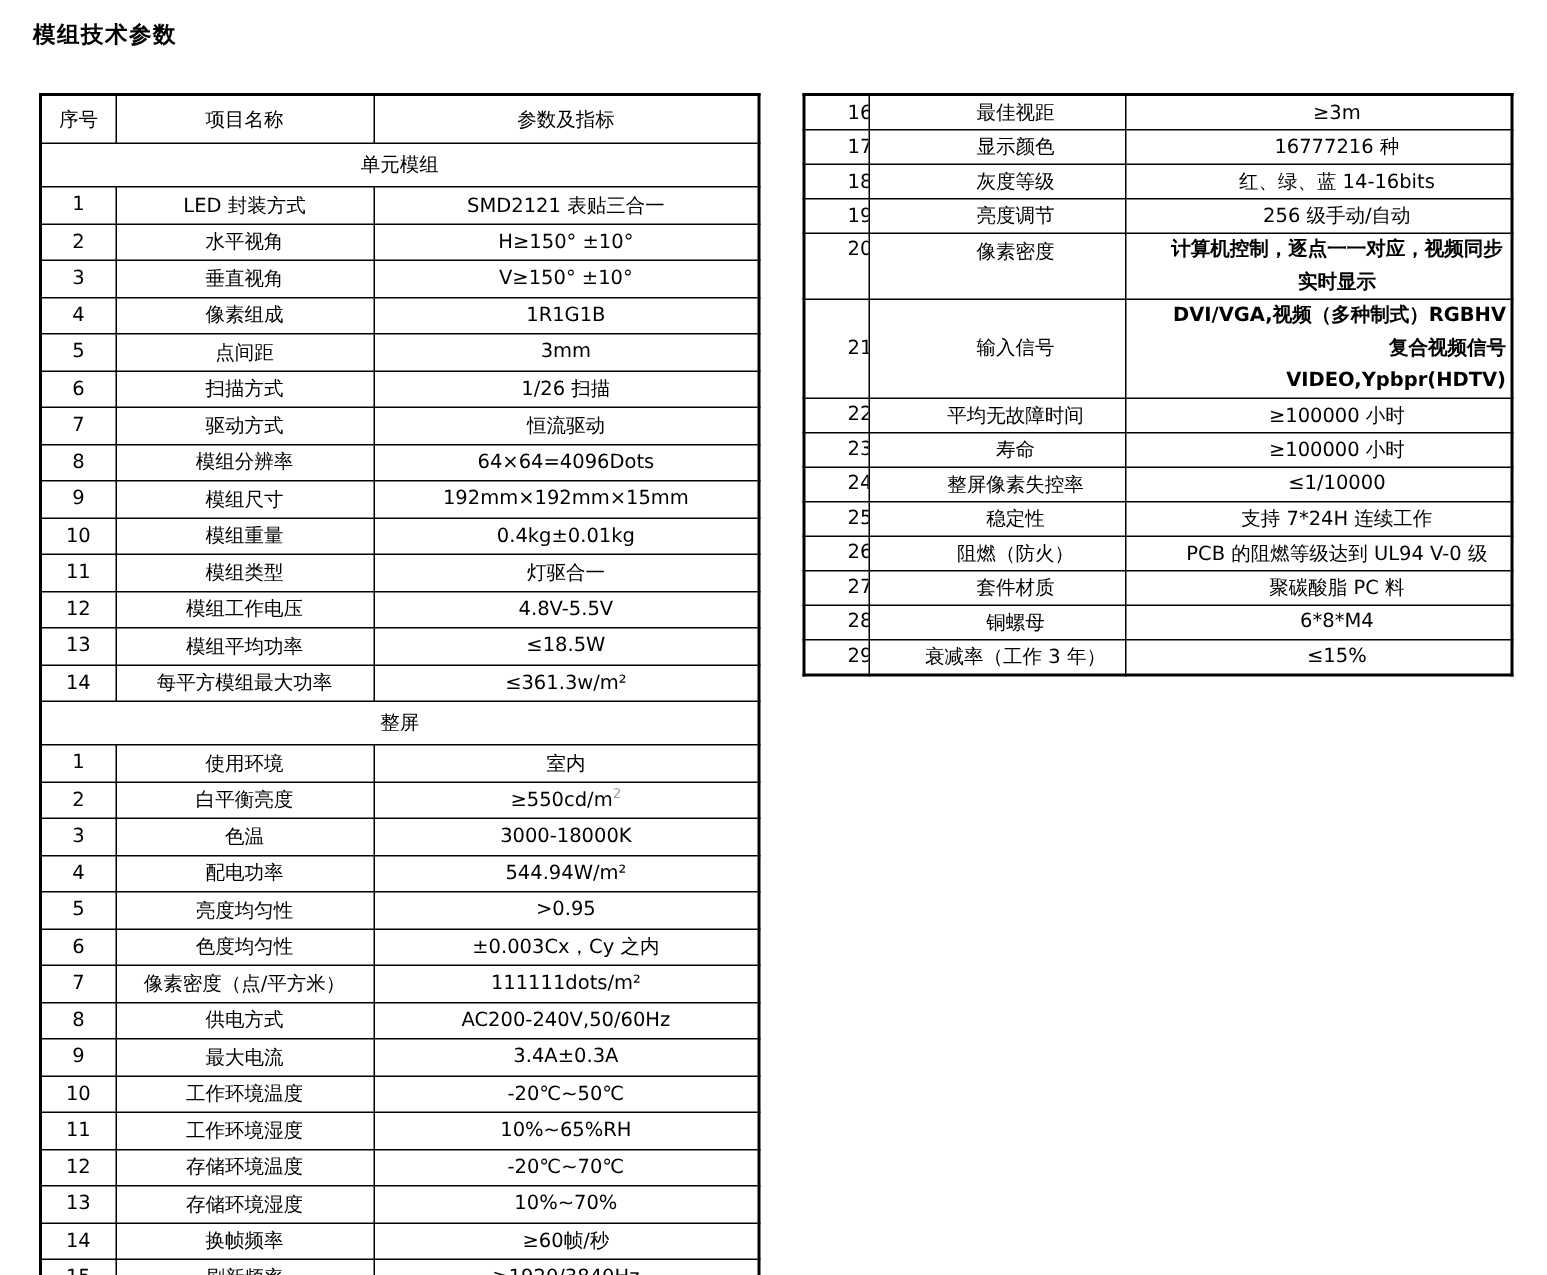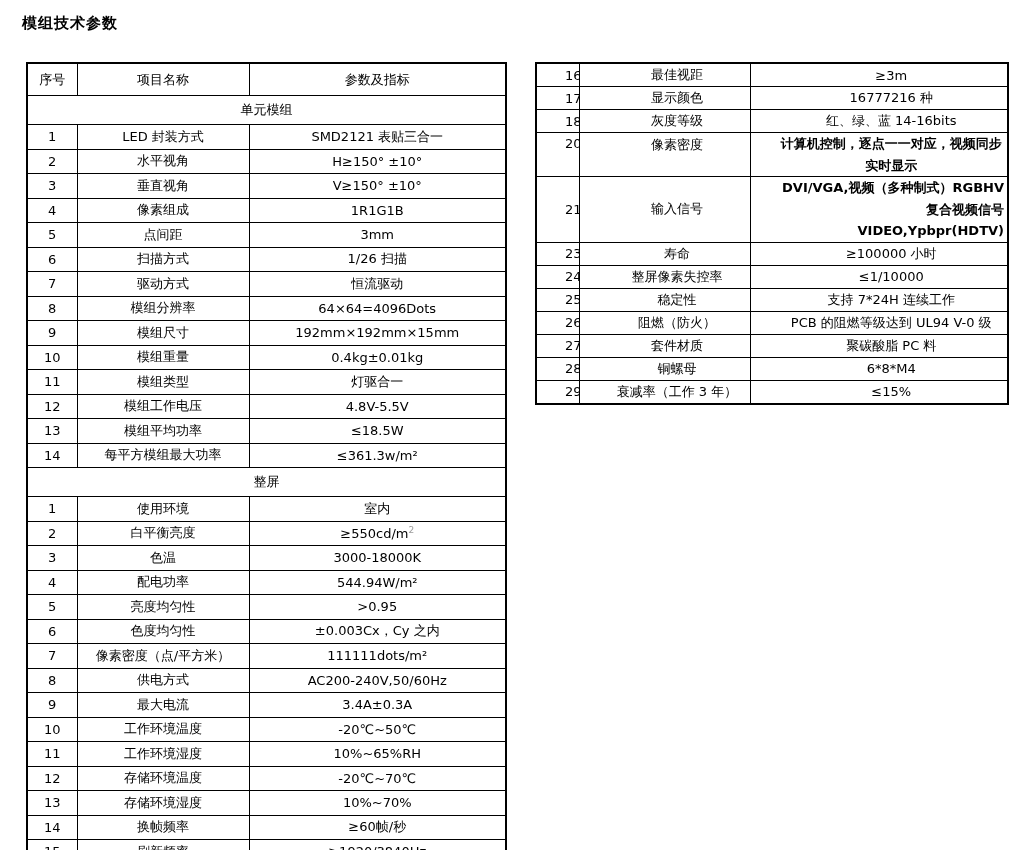--- a/index.html
+++ b/index.html
@@ -222,38 +222,48 @@
         <tr>
           <td class="cell-index">17</td>
           <td class="cell-name">显示颜色</td>
           <td class="cell-value">16777216 种</td>
         </tr>
         <tr>
           <td class="cell-index">18</td>
           <td class="cell-name">灰度等级</td>
           <td class="cell-value">红、绿、蓝 14-16bits</td>
         </tr>
+        <tr>
+          <td class="cell-index">19</td>
+          <td class="cell-name">亮度调节</td>
+          <td class="cell-value">256 级手动/自动</td>
+        </tr>
         <tr class="vtop">
           <td class="cell-index">20</td>
           <td class="cell-name">像素密度</td>
           <td class="cell-value">
             <div class="vline">计算机控制，逐点一一对应，视频同步</div>
             <div class="vline">实时显示</div>
           </td>
         </tr>
         <tr>
           <td class="cell-index">21</td>
           <td class="cell-name">输入信号</td>
           <td class="cell-value align-left">
             <div class="vline">DVI/VGA,视频（多种制式）RGBHV</div>
             <div class="vline">复合视频信号</div>
             <div class="vline">VIDEO,Ypbpr(HDTV)</div>
           </td>
         </tr>
         <tr>
+          <td class="cell-index">22</td>
+          <td class="cell-name">平均无故障时间</td>
+          <td class="cell-value">≥100000 小时</td>
+        </tr>
+        <tr>
           <td class="cell-index">23</td>
           <td class="cell-name">寿命</td>
           <td class="cell-value">≥100000 小时</td>
         </tr>
         <tr>
           <td class="cell-index">24</td>
           <td class="cell-name">整屏像素失控率</td>
           <td class="cell-value">≤1/10000</td>
         </tr>
         <tr>

